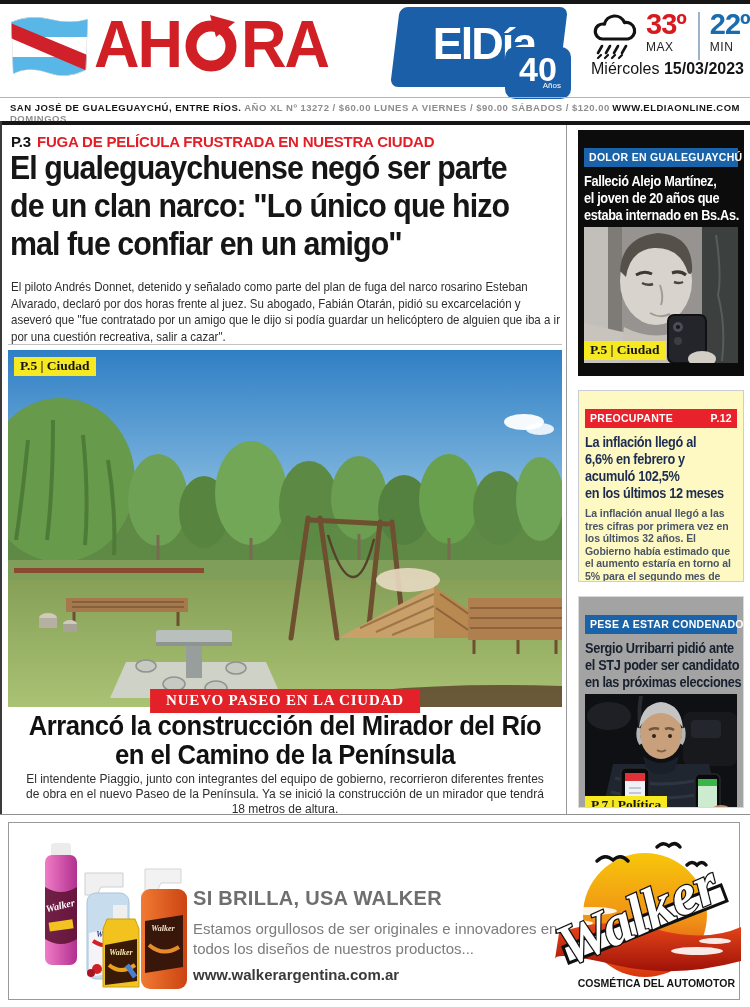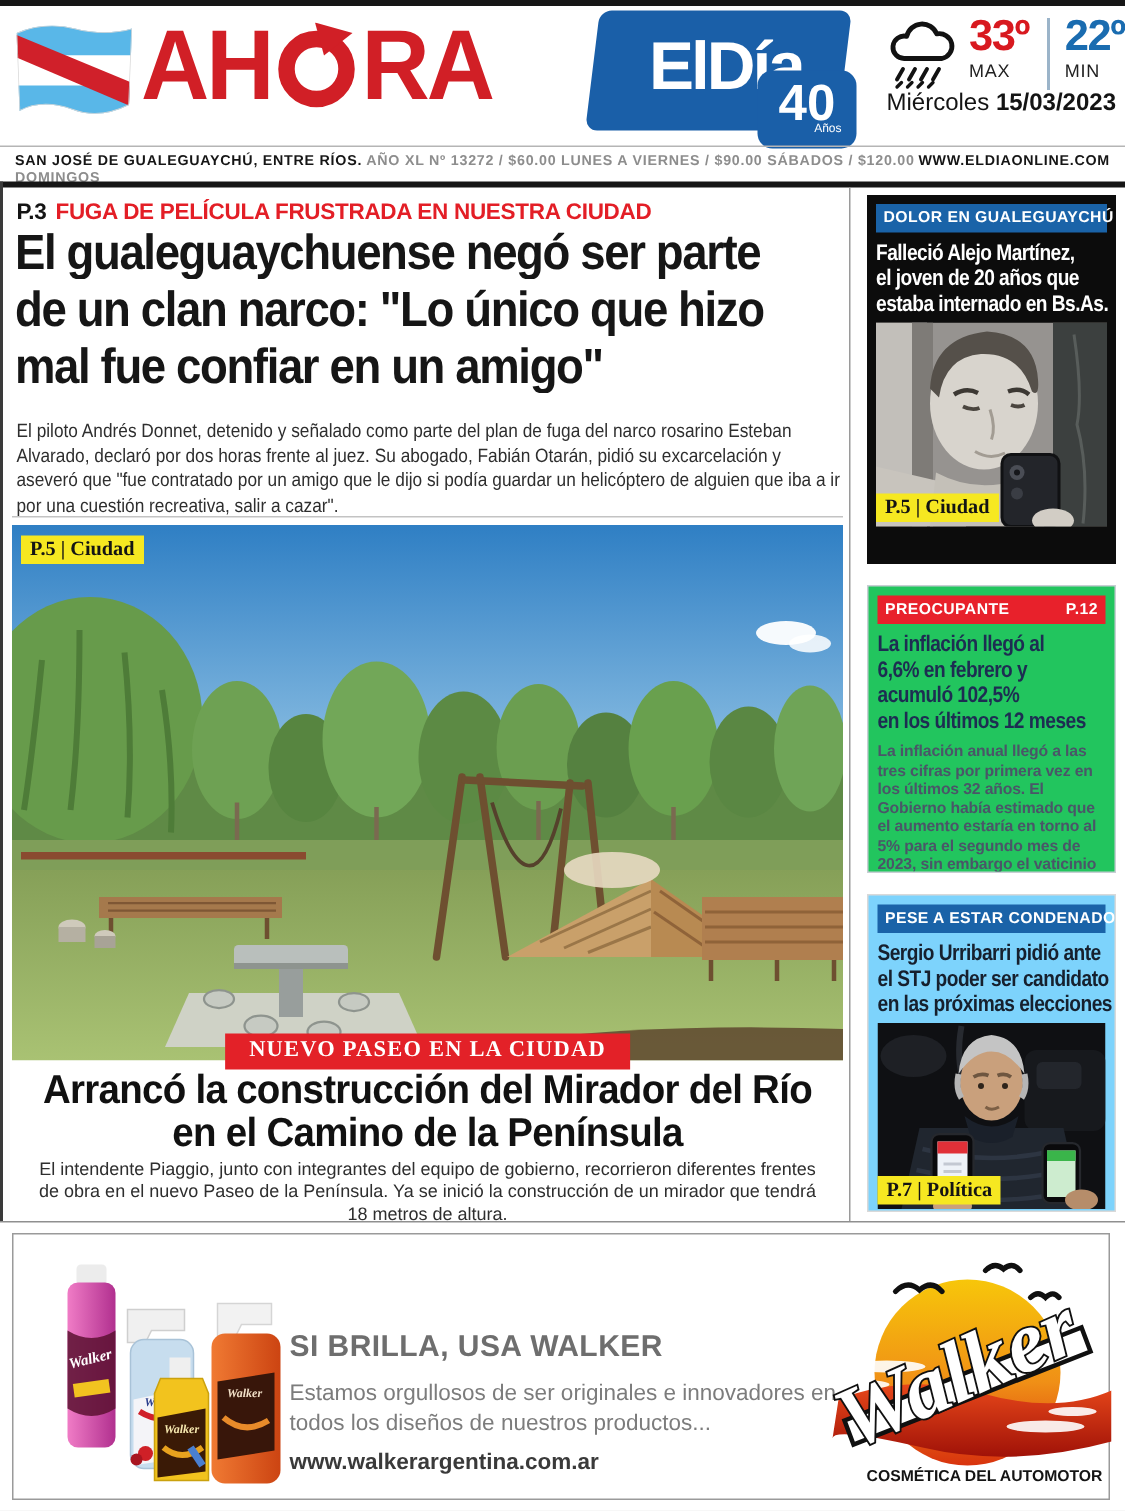--- a/index.html
+++ b/index.html
@@ -52,23 +52,23 @@
   .ptag-main { left:6px; top:7px; }
   .banner-red { left:50%; bottom:-6px; transform:translateX(-50%); background:#e32128; color:#fff; font-family:"Liberation Serif", serif; font-weight:700; font-size:15px; letter-spacing:.8px; padding:3px 16px 4px; white-space:nowrap; }
 
   .headline2 { left:8px; top:712px; width:554px; text-align:center; }
   .headline2 .hl-line { display:block; white-space:nowrap; font-size:27px; font-weight:800; color:#111; line-height:29px; letter-spacing:-0.5px; transform:scaleX(.95); transform-origin:center; }
   .sub2 { left:18px; top:772px; width:534px; text-align:center; font-size:12px; line-height:15px; color:#2e2e2e; }
 
   
   .sbox { left:578px; width:166px; }
   .box1 { top:130px; height:246px; background:#0c0c0c; padding:6px; }
-  .box2 { top:390px; height:192px; background:#22c55e; border:1px solid #c8ced4; padding:6px; overflow:hidden; }
-  .box3 { top:596px; height:212px; background:#7dd3fc; border:1px solid #d9d9d9; padding:6px; overflow:hidden; }
-  .sbar { height:19px; line-height:19px; color:#fff; font-size:10.5px; font-weight:700; letter-spacing:.3px; padding:0 5px; white-space:nowrap; display:flex; justify-content:space-between; }
+  .box2 { top:390px; height:192px; background:#fef9c3; border:1px solid #c8ced4; padding:6px; overflow:hidden; }
+  .box3 { top:596px; height:212px; background:#a3a3a3; border:1px solid #d9d9d9; padding:6px; overflow:hidden; }
+  .sbar { height:19px; line-height:19px; color:#fff; font-size:10.5px; font-weight:700; letter-spacing:.3px; padding:0 5px; white-space:nowrap; display:flex; justify-content:space-between;margin-top:12px; }
   .sbar-blue { background:#1a63a8; }
   .sbar-red { background:#e8212b; }
   .shl { margin-top:5px; }
   .shl .shl-line { display:block; white-space:nowrap; font-size:15px; font-weight:800; line-height:17px; letter-spacing:-0.4px; transform:scaleX(.85); transform-origin:left; }
   .shl-white .shl-line { color:#fff; }
   .shl-navy .shl-line { color:#1d2d52; }
   .shl-dark .shl-line { color:#16202e; }
   .sbody { margin-top:6px; font-size:10.5px; line-height:12.5px; color:#4a5668; font-weight:600; letter-spacing:-0.1px; }
   .sphoto { position:relative; margin-top:4px; }
   .sphoto svg { display:block; }

